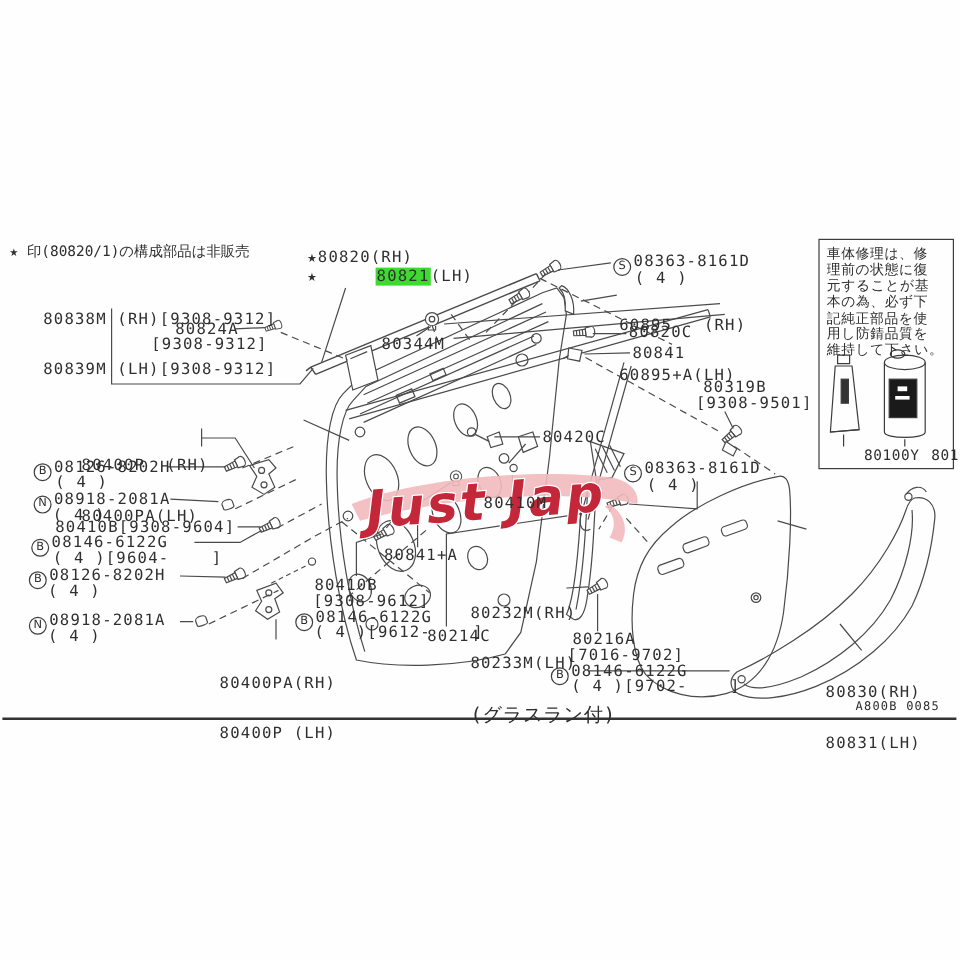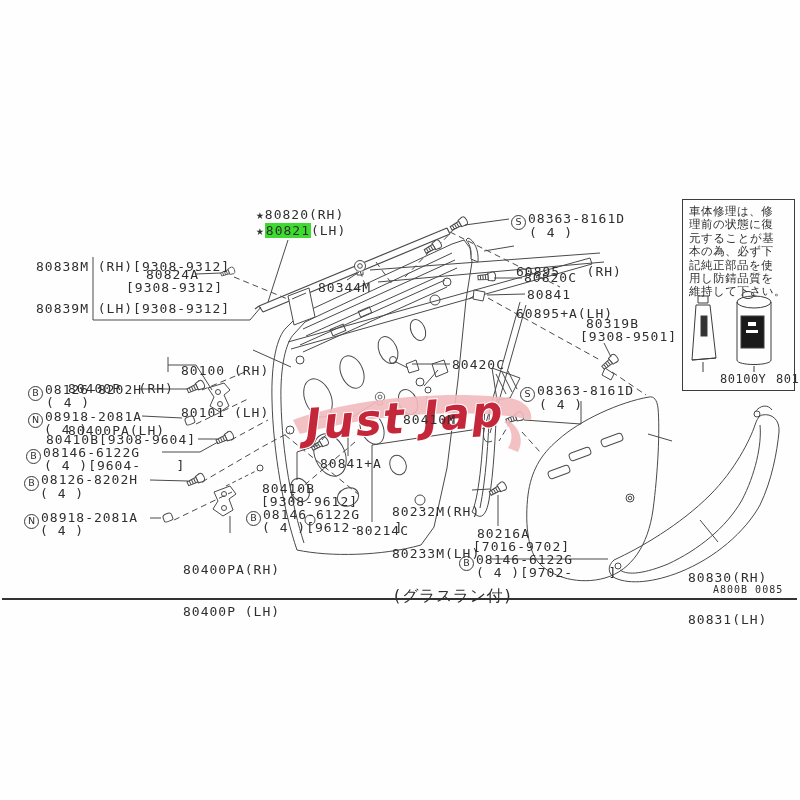--- a/index.html
+++ b/index.html
@@ -6,21 +6,21 @@
   .stage{position:relative;width:800px;height:800px;background:#fefefe;overflow:hidden;
          font-family:"DejaVu Sans Mono","DejaVu Sans",monospace;color:#2f2f2f;}
   svg.art{position:absolute;left:0;top:0;z-index:1;}
   .lbl{position:absolute;z-index:3;font-size:13px;letter-spacing:1px;line-height:14px;
        white-space:pre;color:#2f2f2f;}
   .lbl .ln{display:block;}
   .sm{font-size:16px;letter-spacing:0.5px;}
   .circ{display:inline-block;width:13px;height:13px;border:1.3px solid #3c3c3c;border-radius:50%;
         text-align:center;line-height:12px;font-size:9.5px;letter-spacing:0;vertical-align:-2px;
         margin-right:2px;font-family:"DejaVu Sans",sans-serif;}
-  .hl{background:#3ddb30;padding:0 1px;}
+  .hl{background:#3ddb30;padding:0 1px;margin-left:48px;}
   .note{font-size:12px;letter-spacing:0;}
   .infobox{position:absolute;left:682px;top:199px;width:111px;height:190px;z-index:2;
            border:1.6px solid #3c3c3c;background:transparent;}
   .infobox .jp{margin:5px 4px 0 6px;font-size:11.5px;line-height:13.4px;letter-spacing:0.5px;
                white-space:pre;}
   .prodlbl{position:absolute;z-index:3;font-size:12px;letter-spacing:0.5px;white-space:pre;padding-left:36px;}
   .code{position:absolute;z-index:3;font-size:10px;letter-spacing:1px;white-space:pre;}
 </style>
 </head>
 <body>
@@ -231,20 +231,21 @@
 
   <g>
     <path d="M293,420 C350,398 450,390 510,398 C525,401 533,410 531,420 C480,408 380,412 300,434 Z
              M508,420 C520,428 524,440 518,452 L508,448 C514,438 512,428 504,422 Z" fill="#f2b9bd" opacity="0.9"></path>
     <text x="305" y="433" transform="rotate(-4 400 418)" font-family="DejaVu Sans, sans-serif" font-style="italic" font-weight="bold" font-size="43" letter-spacing="2" fill="#c4273a" stroke="#ffffff" stroke-width="2" paint-order="stroke">Just Jap</text>
   </g>
 
   <path d="M2,599 L797,599" stroke="#333" stroke-width="2" fill="none"></path>
 </svg>
 
+<div class="lbl note" style="left:8px;top:202px">★ 印(80820/1)の構成部品は非販売</div>
 
 <div class="lbl" style="left:36px;top:232px">
   <span class="ln">80838M (RH)[9308-9312]</span>
   <span class="ln">80839M (LH)[9308-9312]</span>
 </div>
 
 <div class="lbl" style="left:146px;top:268px">80824A</div>
 <div class="lbl" style="left:126px;top:281px">[9308-9312]</div>
 
 <div class="lbl" style="left:256px;top:208px">★80820(RH)</div>
@@ -259,24 +260,20 @@
   <span class="ln">60895   (RH)</span>
   <span class="ln">60895+A(LH)</span>
 </div>
 
 <div class="lbl" style="left:524px;top:271px">80820C</div>
 <div class="lbl" style="left:527px;top:288px">80841</div>
 
 <div class="lbl" style="left:586px;top:317px">80319B</div>
 <div class="lbl" style="left:580px;top:330px">[9308-9501]</div>
 
-<div class="lbl" style="left:181px;top:336px">
-  <span class="ln">80100 (RH)</span>
-  <span class="ln">80101 (LH)</span>
-</div>
 
 <div class="lbl" style="left:68px;top:354px">
   <span class="ln">80400P  (RH)</span>
   <span class="ln">80400PA(LH)</span>
 </div>
 
 <div class="lbl" style="left:28px;top:383px"><span class="circ">B</span><span>08126-8202H</span></div>
 <div class="lbl" style="left:46px;top:396px">( 4 )</div>
 
 <div class="lbl" style="left:28px;top:410px"><span class="circ">N</span><span>08918-2081A</span></div>

